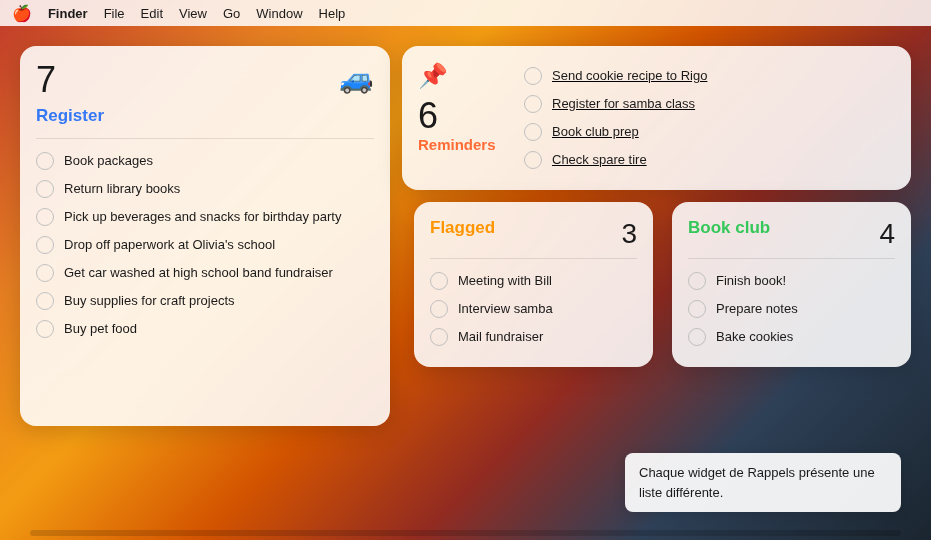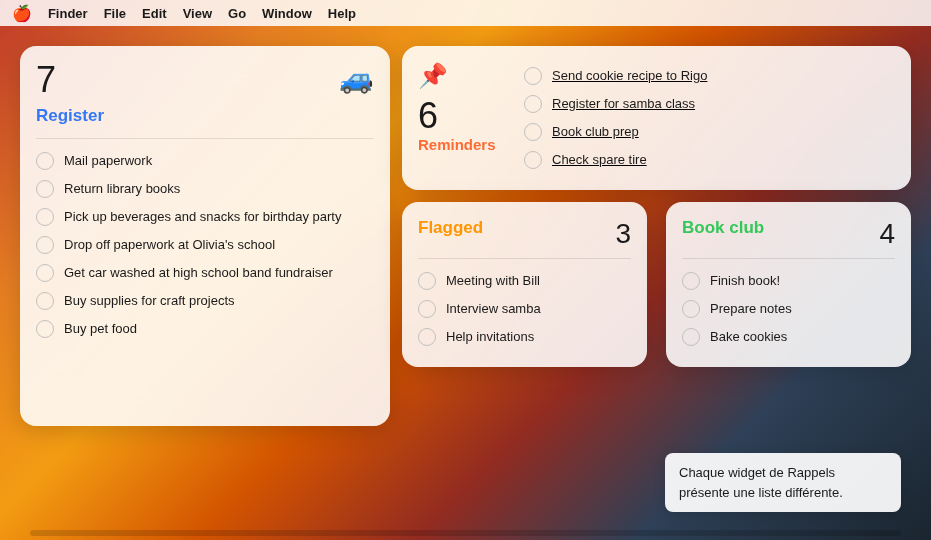--- a/index.html
+++ b/index.html
@@ -46,21 +46,21 @@
     .menubar-apple {
       color: #1a1a1a;
       font-size: 16px;
       cursor: pointer;
     }
 
     .menubar-item {
       font-size: 13px;
       color: #1a1a1a;
       cursor: pointer;
-      font-weight: 700;
+      font-weight: 400;
     }
 
     .menubar-item.bold {
       font-weight: 700;
     }
 
     
     .content {
       position: absolute;
       top: 26px;
@@ -168,32 +168,33 @@
 
     .reminders-tasks {
       flex: 1;
       text-decoration: underline;
     }
 
     
     .bottom-row {
       display: flex;
       gap: 19px;
+      margin-left: 12px;
     }
 
     .widget-flagged, .widget-bookclub {
       flex: 1;
     }
 
     
     .tooltip-area {
       position: absolute;
       bottom: 20px;
       right: 20px;
-      width: 236px;
+      width: 276px;
       background: rgba(255,255,255,0.92);
       border-radius: 8px;
       padding: 10px 14px;
       font-size: 13px;
       color: #1a1a1a;
       line-height: 1.5;
       box-shadow: 0 2px 12px rgba(0,0,0,0.15);
     }
 
     
@@ -230,21 +231,21 @@
   <div class="widget widget-errands">
     <div class="widget-header">
       <div class="widget-count">7</div>
       <div class="widget-icon">🚙</div>
     </div>
     <div class="widget-title errands-title">Register</div>
     <div class="divider"></div>
 
     <div class="task-item">
       <div class="task-circle"></div>
-      <span class="task-text">Mail paperwork</span>
+      <span class="task-text">Book packages</span>
     </div>
     <div class="task-item">
       <div class="task-circle"></div>
       <span class="task-text">Return library books</span>
     </div>
     <div class="task-item">
       <div class="task-circle"></div>
       <span class="task-text">Pick up beverages and snacks for birthday party</span>
     </div>
     <div class="task-item">
@@ -304,21 +305,21 @@
         <div class="task-item">
           <div class="task-circle"></div>
           <span class="task-text">Meeting with Bill</span>
         </div>
         <div class="task-item">
           <div class="task-circle"></div>
           <span class="task-text">Interview samba</span>
         </div>
         <div class="task-item">
           <div class="task-circle"></div>
-          <span class="task-text">Help invitations</span>
+          <span class="task-text">Mail fundraiser</span>
         </div>
       </div>
 
       <div class="widget widget-bookclub">
         <div class="widget-header">
           <div class="widget-title bookclub-title" style="margin-bottom:0;text-align:center;">Book club</div>
           <div style="font-size:28px; font-weight:300; color:#1a1a1a;">4</div>
         </div>
         <div class="divider"></div>
         <div class="task-item">

